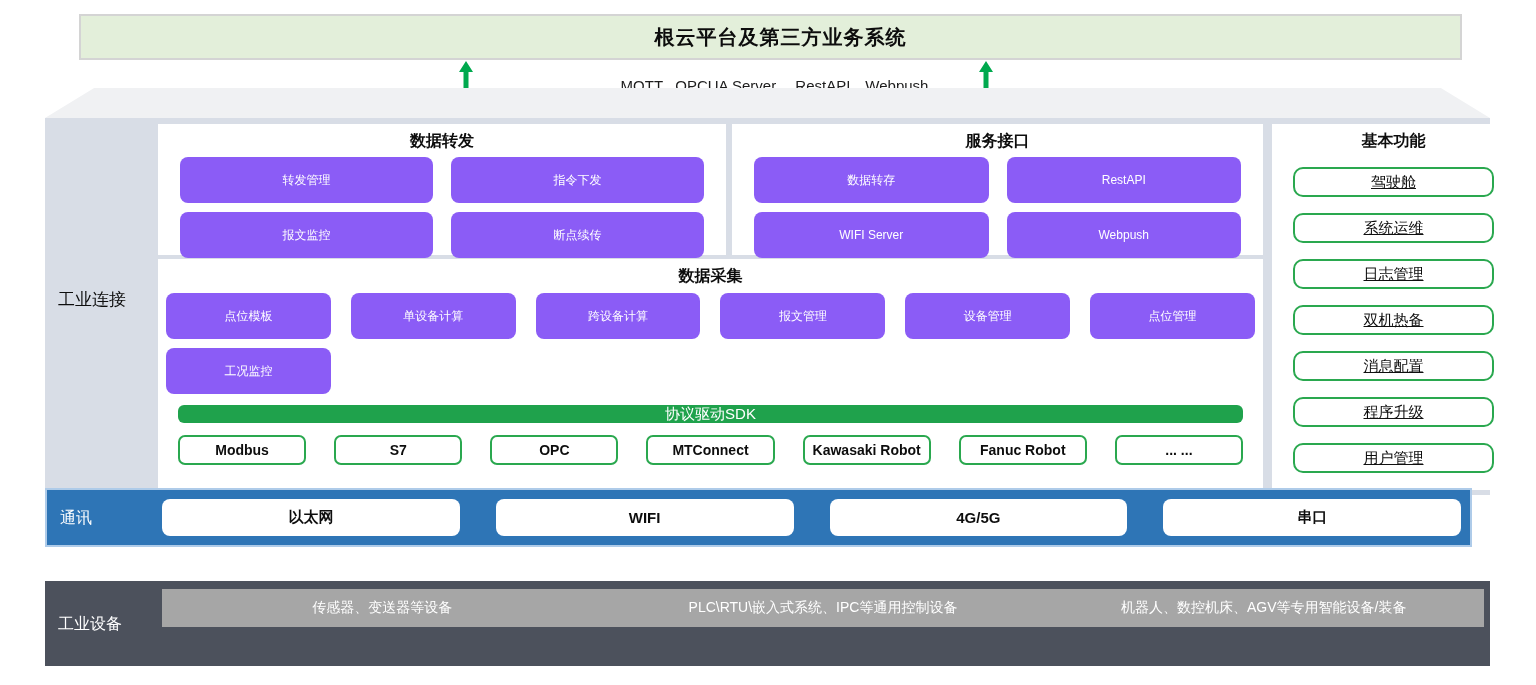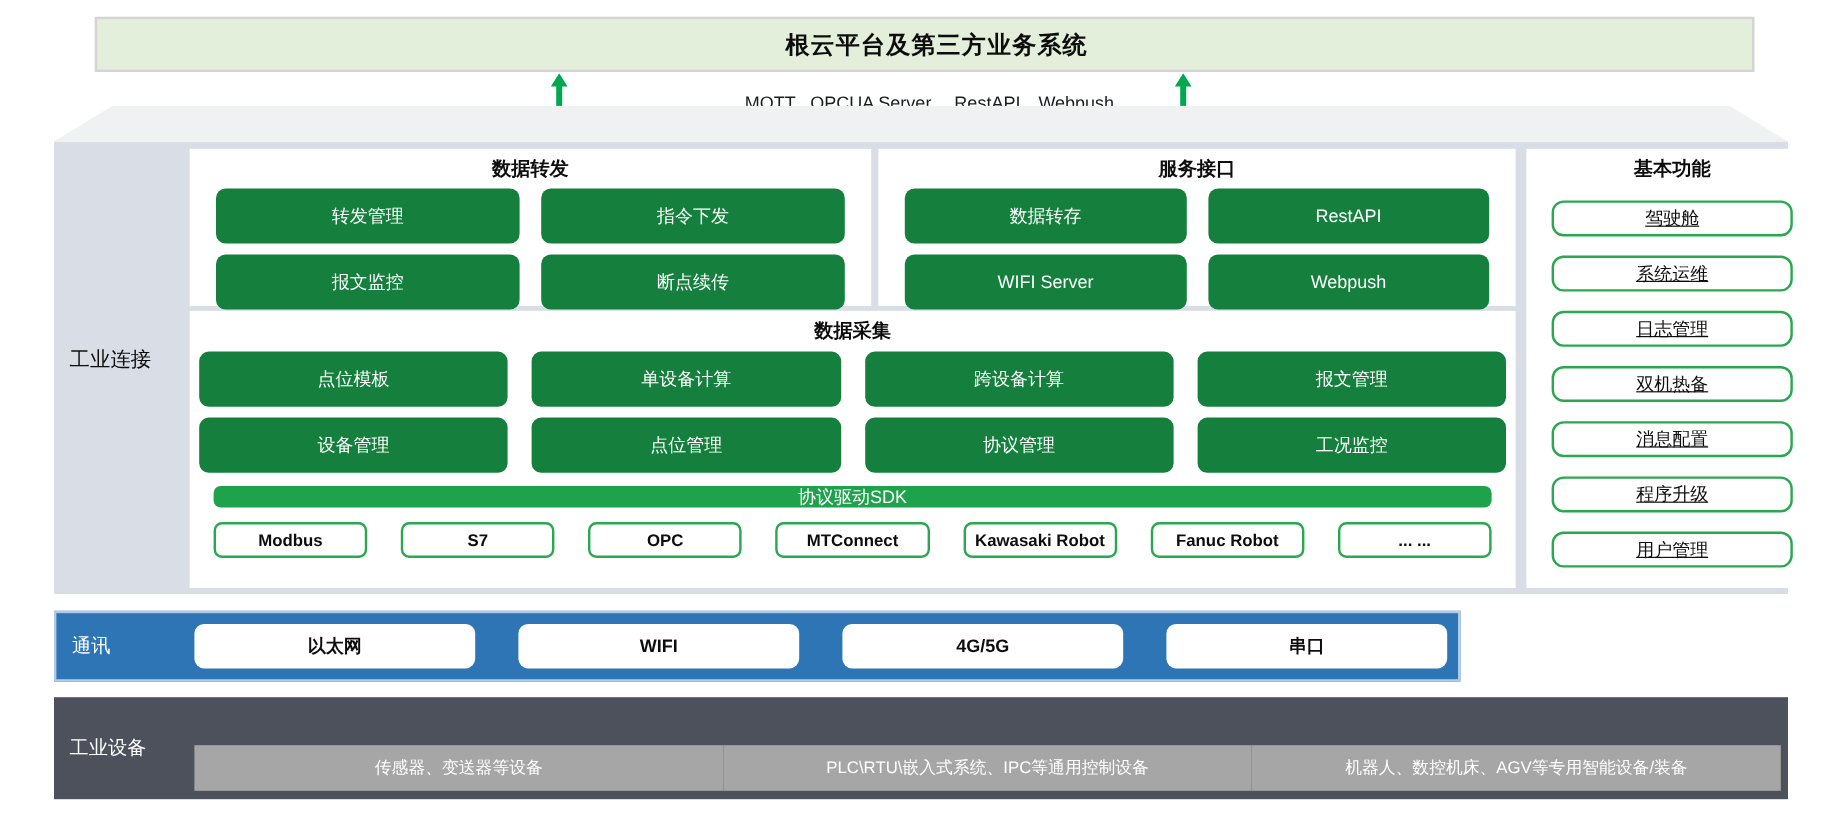--- a/index.html
+++ b/index.html
@@ -41,64 +41,64 @@
 
   .panel { position:absolute; background:#ffffff; }
   .p-forward   { left:113px;  top:6px;   width:568px;  height:131px; }
   .p-service   { left:687px;  top:6px;   width:531px;  height:131px; }
   .p-collect   { left:113px;  top:141px; width:1105px; height:231px; }
   .p-basic     { left:1227px; top:6px;   width:243px;  height:366px; }
 
   .panel-title { text-align:center; font-weight:bold; font-size:16px; color:#0d0d0d; padding-top:7px; }
 
   .grid2 { display:grid; grid-template-columns:1fr 1fr; gap:9px 18px; padding:5px 22px 0; }
-  .grid4 { display:grid; grid-template-columns:repeat(4,1fr); gap:9px 20px; padding:6px 8px 0;font-family:Liberation Mono, monospace; }
+  .grid4 { display:grid; grid-template-columns:repeat(6,1fr); gap:9px 20px; padding:6px 8px 0;font-family:Liberation Mono, monospace; }
 
   .btn {
-    background:#15803d; color:#ffffff; border-radius:8px;
+    background:#8b5cf6; color:#ffffff; border-radius:8px;
     display:flex; align-items:center; justify-content:center;
-    font-size:15px; height:46px;
+    font-size:12px; height:46px;
   }
   .sdk-bar {
     margin:11px 20px 0; height:18px; background:#1fa24c; color:#ffffff;
     border-radius:6px; display:flex; align-items:center; justify-content:center; font-size:15px;
   }
   .proto-row { display:flex; gap:28px; padding:12px 20px 0;font-weight:bold; }
   .proto-box {
     flex:1; height:30px; background:#ffffff; border:2px solid #2aa84f; border-radius:7px;
     display:flex; align-items:center; justify-content:center; font-size:14px; color:#0d0d0d;
   }
 
   .vlist { display:flex; flex-direction:column; gap:16px; padding:15px 21px 0;text-decoration:underline; }
   .obtn {
     height:30px; background:#ffffff; border:2px solid #2aa84f; border-radius:10px;
     display:flex; align-items:center; justify-content:center; font-size:15px; color:#0d0d0d;
   }
 
   
   .comm-bar {
-    position:absolute; left:45px; top:509px; width:1172px; height:59px;
+    position:absolute; left:45px; top:488px; width:1427px; height:59px;
     background:#2e75b6; border:2px solid #aecbe9;
   }
   .band-label {
     position:absolute; left:13px; top:50%; transform:translateY(-50%);
     color:#ffffff; font-size:16px; white-space:nowrap;
   }
   .comm-items { position:absolute; left:115px; right:9px; top:9px; bottom:9px; display:flex; gap:36px;font-weight:bold; }
   .comm-box {
     flex:1; background:#ffffff; border-radius:8px;
     display:flex; align-items:center; justify-content:center; font-size:15px; color:#0d0d0d;
   }
 
   
   .device-bar {
     position:absolute; left:45px; top:581px; width:1445px; height:85px;
     background:#4c515c;
   }
-  .dev-items { position:absolute; left:117px; right:6px; top:40px; height:38px; display:flex; }
+  .dev-items { position:absolute; left:117px; right:6px; top:8px; height:38px; display:flex; }
   .dev-box {
     flex:1; background:#a6a6a6; color:#ffffff;
     display:flex; align-items:center; justify-content:center; font-size:14px;
   }
 </style>
 </head>
 <body>
 
 <div class="stage">
 
@@ -145,21 +145,20 @@
 
     <div class="panel p-collect">
       <div class="panel-title">数据采集</div>
       <div class="grid4">
         <div class="btn">点位模板</div>
         <div class="btn">单设备计算</div>
         <div class="btn">跨设备计算</div>
         <div class="btn">报文管理</div>
         <div class="btn">设备管理</div>
         <div class="btn">点位管理</div>
-        <div class="btn">协议管理</div>
         <div class="btn">工况监控</div>
       </div>
       <div class="sdk-bar">协议驱动SDK</div>
       <div class="proto-row">
         <div class="proto-box">Modbus</div>
         <div class="proto-box">S7</div>
         <div class="proto-box">OPC</div>
         <div class="proto-box">MTConnect</div>
         <div class="proto-box">Kawasaki Robot</div>
         <div class="proto-box">Fanuc Robot</div>

